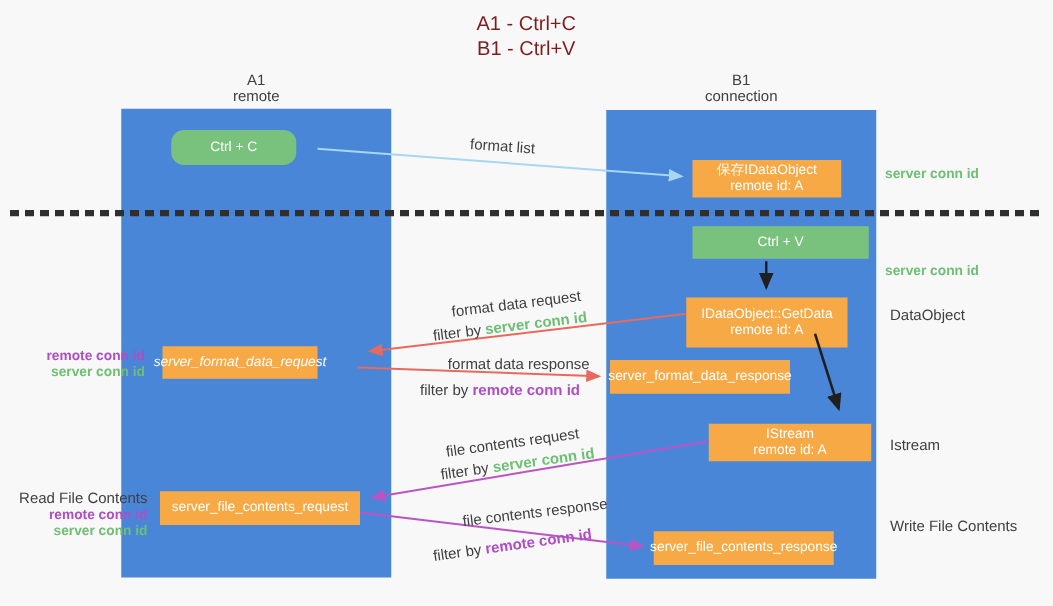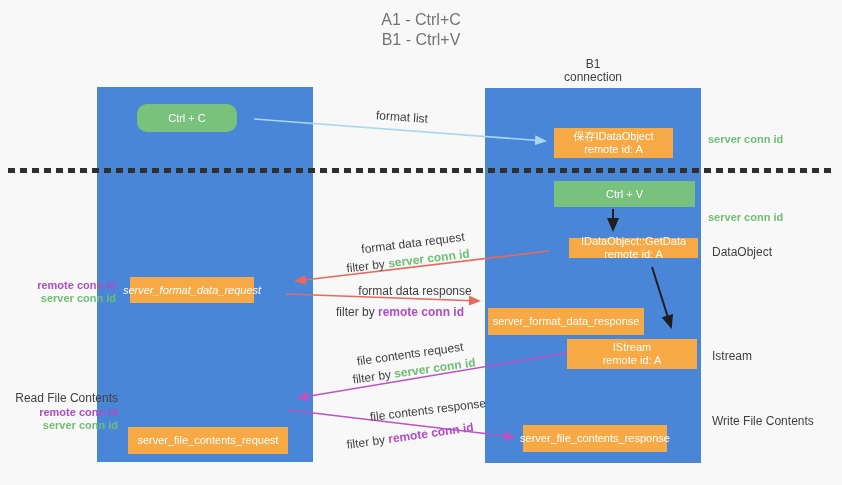--- a/index.html
+++ b/index.html
@@ -5,21 +5,21 @@
   html,body{margin:0;padding:0;background:#f8f8f8;}
   .stage{
     position:relative;width:842px;height:485px;overflow:hidden;
     background:#f8f8f8;
     font-family:"Liberation Sans", sans-serif;
     color:#3f3f3f;
   }
   .abs{position:absolute;}
   .title{
     left:0;right:0;top:10px;text-align:center;
-    font-size:16px;line-height:20px;color:#737373;
+    font-size:16px;line-height:20px;color:#7f1d1d;
   }
   .lane{background:#4A86D8;}
   .lane-header{
     font-size:12px;line-height:13px;text-align:center;color:#3f3f3f;
   }
   .node{
     display:flex;flex-direction:column;align-items:center;justify-content:center;
     color:#fff;font-size:11px;line-height:13px;text-align:center;
     white-space:nowrap;
   }
@@ -43,20 +43,24 @@
 </head>
 <body>
 
 <div class="stage">
 
   <div class="abs title">
     <div>A1 - Ctrl+C</div>
     <div>B1 - Ctrl+V</div>
   </div>
 
+  <div class="abs lane-header" style="left:97px;top:58px;width:216px;">
+    <div>A1</div>
+    <div>remote</div>
+  </div>
   <div class="abs lane-header" style="left:485px;top:58px;width:216px;">
     <div>B1</div>
     <div>connection</div>
   </div>
 
   <div class="abs lane" style="left:97px;top:87px;width:216px;height:375px;"></div>
   <div class="abs lane" style="left:485px;top:88px;width:216px;height:375px;"></div>
 
   <div class="abs dotted" style="left:8px;top:168px;width:826px;"></div>
 
@@ -66,39 +70,39 @@
 
   <div class="abs node orange" style="left:554px;top:128px;width:119px;height:30px;">
     <div>保存IDataObject</div>
     <div>remote id: A</div>
   </div>
 
   <div class="abs node green" style="left:554px;top:181px;width:141px;height:26px;">
     <div>Ctrl + V</div>
   </div>
 
-  <div class="abs node orange" style="left:549px;top:238px;width:129px;height:20px;margin-left:20px;">
+  <div class="abs node orange" style="left:549px;top:238px;width:129px;height:40px;">
     <div>IDataObject::GetData</div>
     <div>remote id: A</div>
   </div>
 
   <div class="abs node orange" style="left:130px;top:277px;width:124px;height:26px;font-style:italic;">
     <div>server_format_data_request</div>
   </div>
 
-  <div class="abs node orange" style="left:488px;top:288px;width:156px;height:27px;margin-top:20px;">
+  <div class="abs node orange" style="left:488px;top:288px;width:144px;height:27px;">
     <div>server_format_data_response</div>
   </div>
 
   <div class="abs node orange" style="left:567px;top:339px;width:130px;height:30px;">
     <div>IStream</div>
     <div>remote id: A</div>
   </div>
 
-  <div class="abs node orange" style="left:128px;top:393px;width:160px;height:27px;margin-top:34px;">
+  <div class="abs node orange" style="left:128px;top:393px;width:160px;height:27px;">
     <div>server_file_contents_request</div>
   </div>
 
   <div class="abs node orange" style="left:523px;top:425px;width:144px;height:27px;">
     <div>server_file_contents_response</div>
   </div>
 
   <svg class="abs arrows" width="842" height="485" viewBox="0 0 842 485">
     <defs>
       <marker id="ah-blue" markerUnits="userSpaceOnUse" markerWidth="12" markerHeight="10" refX="10" refY="5" orient="auto">

